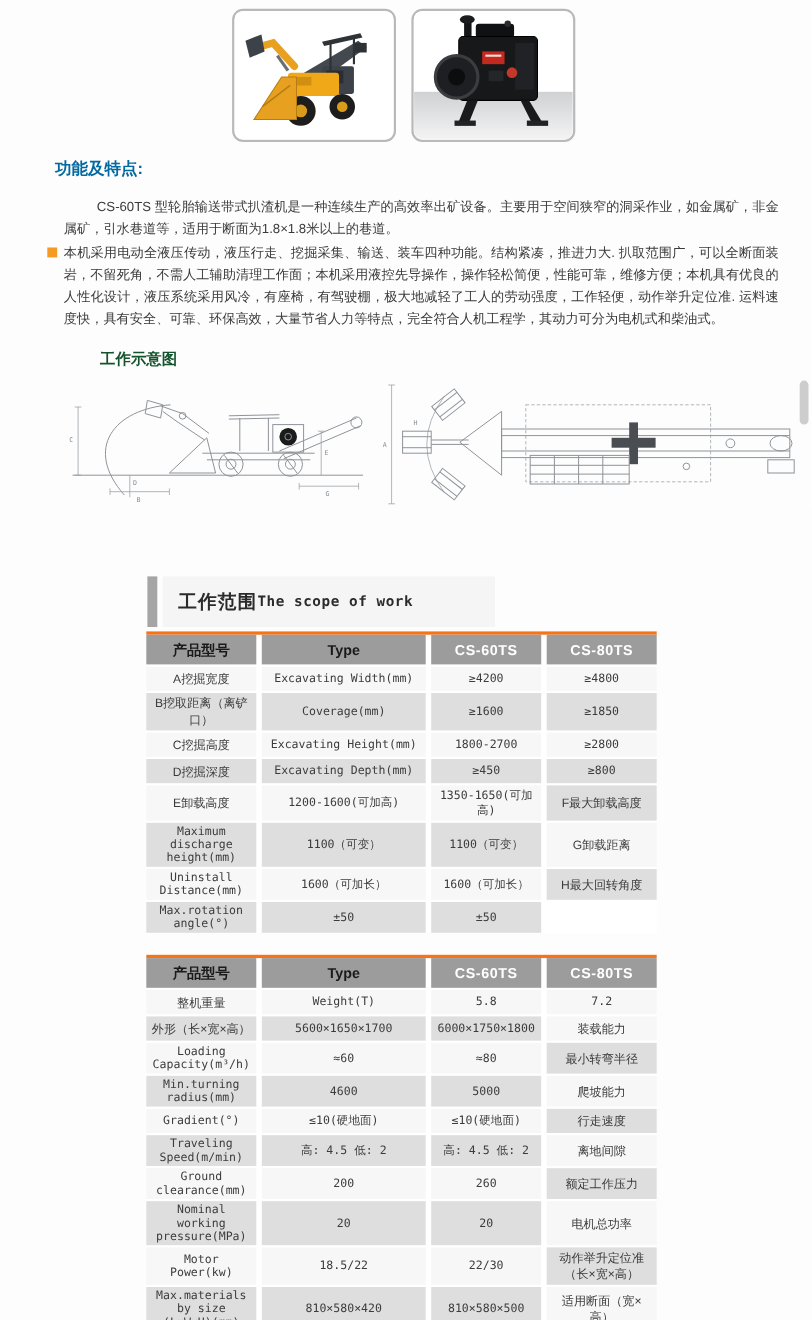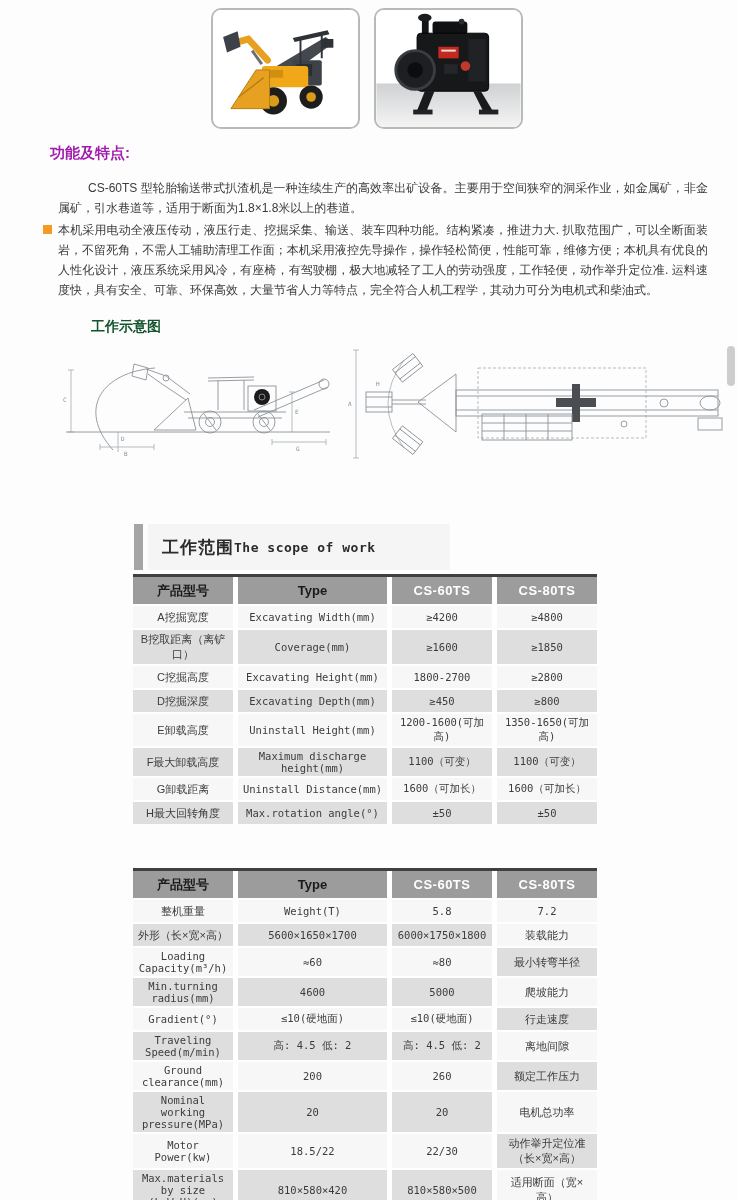--- a/index.html
+++ b/index.html
@@ -6,40 +6,40 @@
   html,body { background:#fff; }
   body { font-family:"Liberation Sans","DejaVu Sans",sans-serif; color:#333; }
   .page { position:relative; width:738px; height:1200px; background:#fdfdfd; overflow:hidden; }
 
   
   .photo-box { position:absolute; top:8px; width:149px; height:121px; background:#fff;
     border:2px solid #b9b9b9; border-radius:10px; overflow:hidden; }
   .photo-box svg { display:block; width:100%; height:100%; }
 
   
-  .feat-title { position:absolute; left:50px; top:144px; font-size:15px; font-weight:bold; color:#a21caf; }
+  .feat-title { position:absolute; left:50px; top:144px; font-size:15px; font-weight:bold; color:#0369a1; }
   .feat-p { position:absolute; left:58px; width:650px; font-size:12px; line-height:20px; color:#3a3a3a; text-align:justify; }
   .feat-intro { top:178px; text-indent:2.5em; }
   .feat-bullet { top:220px; }
   .feat-bullet .sq { position:absolute; left:-15px; top:5px; width:9px; height:9px; background:#f59a23; }
 
   
   .diagram-title { position:absolute; left:91px; top:318px; font-size:14px; font-weight:bold; color:#14532d; }
   .diagram { position:absolute; left:58px; top:340px; width:676px; height:128px; }
   .scroll-thumb { position:absolute; left:727px; top:346px; width:8px; height:40px; background:#cdcdcd; border-radius:4px; }
 
   
   .section-head { position:absolute; left:134px; height:46px; display:flex; align-items:stretch; }
   .section-head .bar { width:9px; background:#a5a5a5; }
   .section-head .panel { margin-left:5px; width:302px; background:#f5f5f5; display:flex; align-items:center; padding-left:14px; }
   .section-head .zh { font-size:17px; font-weight:bold; color:#2b2b2b; letter-spacing:1px; }
   .section-head .en { font-family:"DejaVu Sans Mono",monospace; font-size:13px; font-weight:bold; color:#2b2b2b; margin-left:0; letter-spacing:0.5px; }
 
   
-  .spec-table { position:absolute; left:133px; width:464px; border-top:3px solid #404040;
+  .spec-table { position:absolute; left:133px; width:464px; border-top:3px solid #f97316;
     display:grid; grid-template-columns:100px 149px 100px 100px; gap:2px 5px; padding-top:0; background:#fff; }
   .cell { display:flex; align-items:center; justify-content:center; text-align:center; white-space:pre-line; padding:2px 3px; }
   .th { background:#9c9c9c; min-height:27px; font-weight:bold; font-size:13px; color:#1a1a1a; }
   .th.c2,.th.c3 { color:#ffffff; letter-spacing:0.5px; }
   .td { min-height:22px; background:#f7f7f7; font-size:11px; color:#3c3c3c; }
   .td.alt { background:#dedede; }
   .td.c1,.td.c2,.td.c3 { font-family:"DejaVu Sans Mono",monospace; font-size:10.5px; }
   .tbl1 { top:574px; } .tbl2 { top:868px; }
   .sh1 { top:524px;justify-content:flex-end; } .sh2 { top:806px; }
 
@@ -259,21 +259,20 @@
       <div class="cell td c3 alt">≥1850</div>
       <div class="cell td c0">C挖掘高度</div>
       <div class="cell td c1">Excavating Height(mm)</div>
       <div class="cell td c2">1800-2700</div>
       <div class="cell td c3">≥2800</div>
       <div class="cell td c0 alt">D挖掘深度</div>
       <div class="cell td c1 alt">Excavating Depth(mm)</div>
       <div class="cell td c2 alt">≥450</div>
       <div class="cell td c3 alt">≥800</div>
       <div class="cell td c0">E卸载高度</div>
-      <div class="cell td c1">Uninstall Height(mm)</div>
       <div class="cell td c2">1200-1600(可加高)</div>
       <div class="cell td c3">1350-1650(可加高)</div>
       <div class="cell td c0 alt">F最大卸载高度</div>
       <div class="cell td c1 alt">Maximum discharge height(mm)</div>
       <div class="cell td c2 alt">1100（可变）</div>
       <div class="cell td c3 alt">1100（可变）</div>
       <div class="cell td c0">G卸载距离</div>
       <div class="cell td c1">Uninstall Distance(mm)</div>
       <div class="cell td c2">1600（可加长）</div>
       <div class="cell td c3">1600（可加长）</div>

